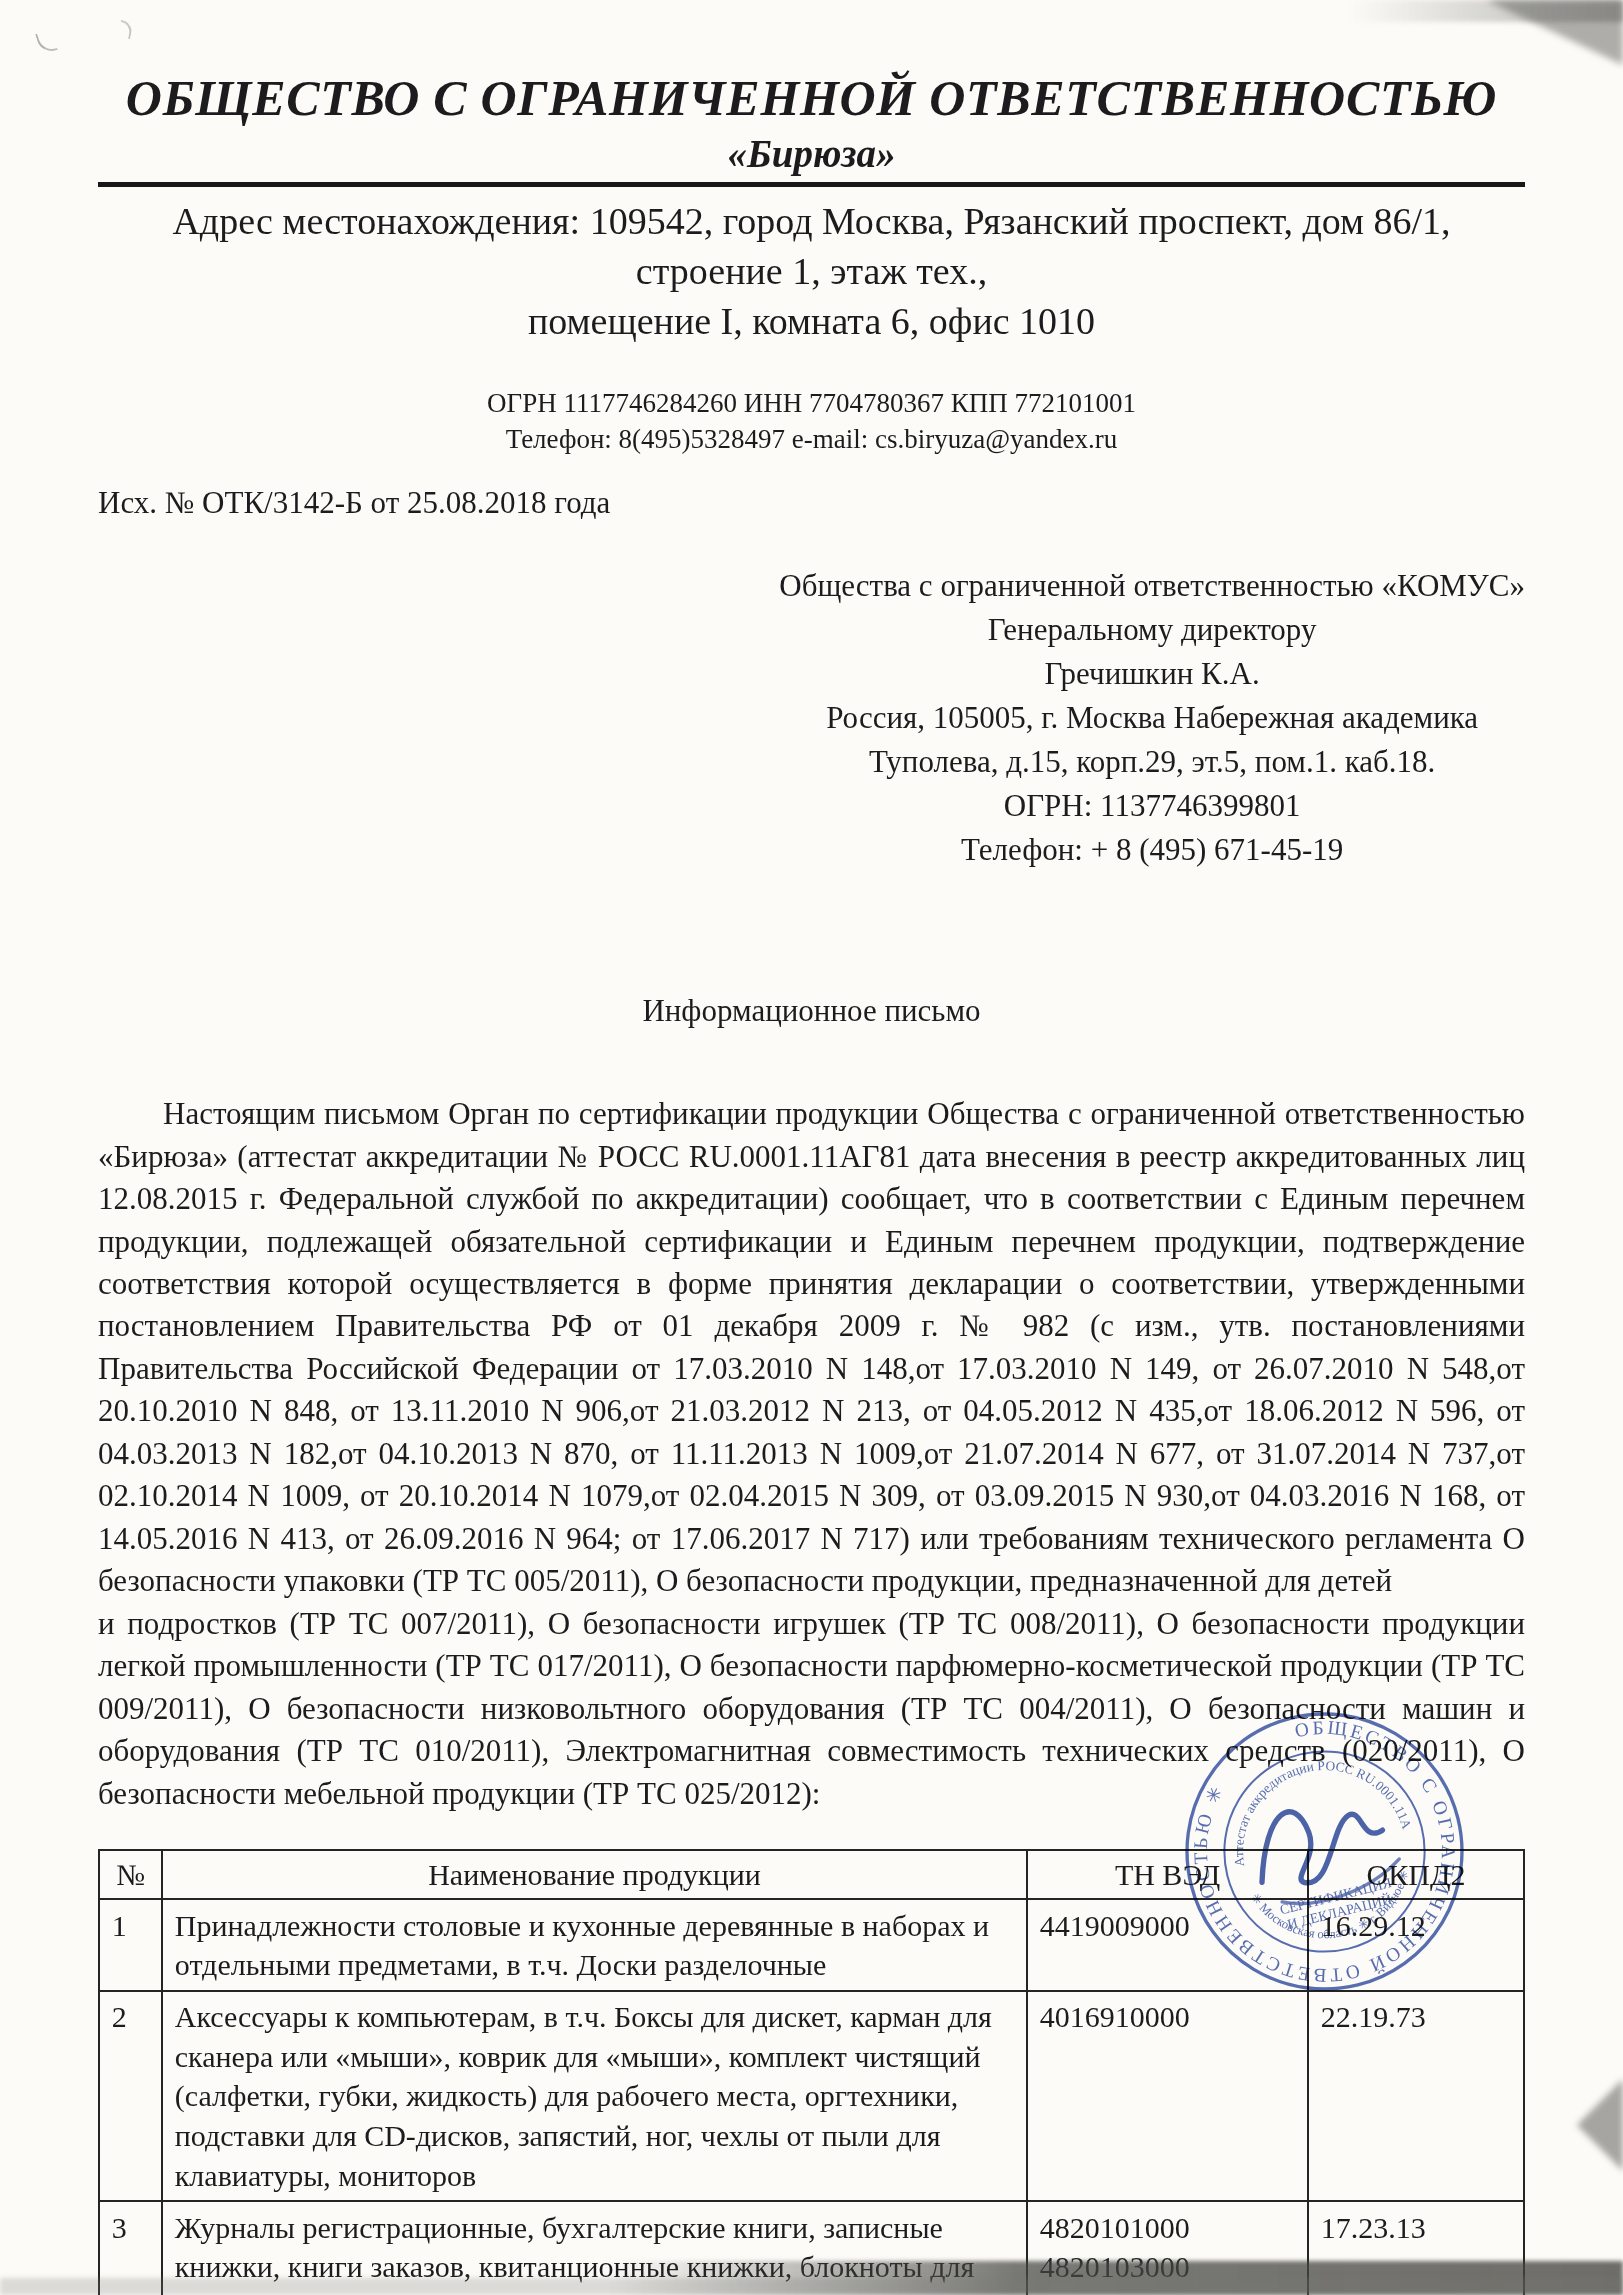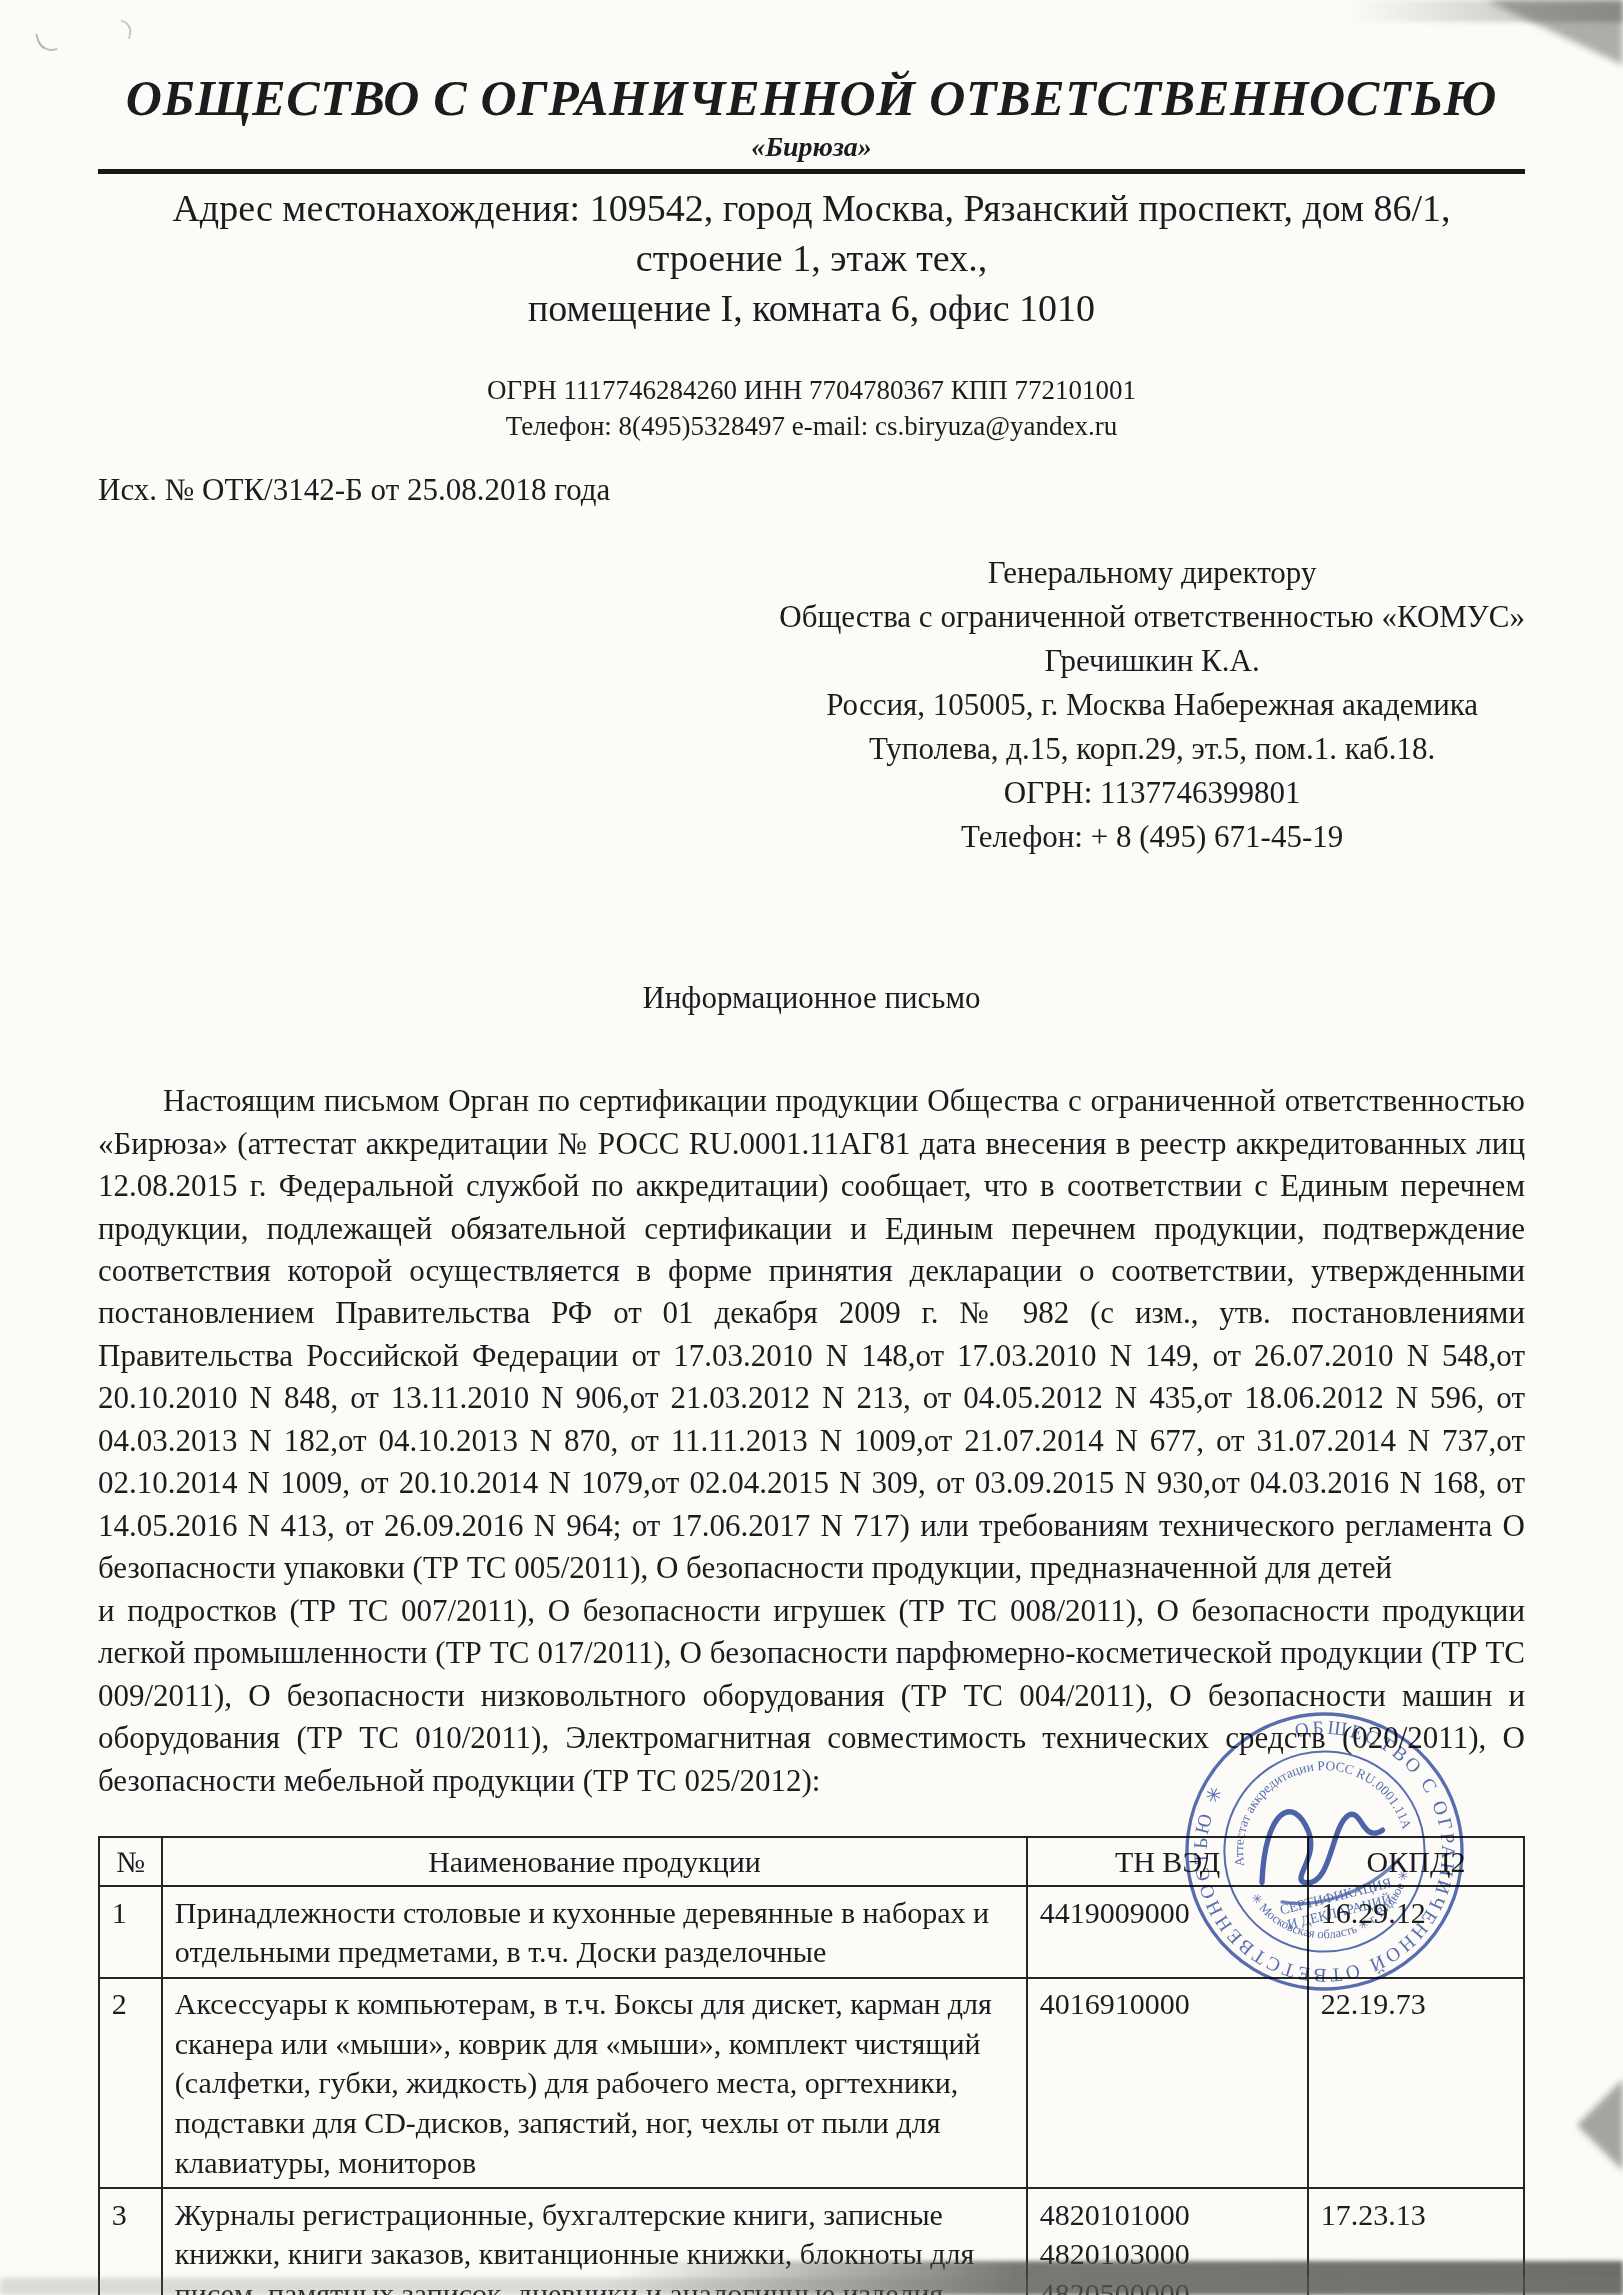--- a/index.html
+++ b/index.html
@@ -20,21 +20,21 @@
   
   .org-name {
     text-align: center;
     font-size: 50px;
     font-weight: bold;
     font-style: italic;
     letter-spacing: 0.7px;
   }
   .org-short {
     text-align: center;
-    font-size: 28px;
+    font-size: 39px;
     font-weight: bold;
     font-style: italic;
     margin-top: 3.9px;
   }
   .head-rule {
     height: 4.6px;
     background: #181818;
     margin: 6.5px 0 9.2px 0;
     border: none;
   }
@@ -175,22 +175,22 @@
 
       <div class="reg-block">
         <div class="reg-line">ОГРН 1117746284260 ИНН 7704780367 КПП 772101001</div>
         <div class="reg-line">Телефон: 8(495)5328497 e-mail: cs.biryuza@yandex.ru</div>
       </div>
     </div>
 
     <div class="ref-line">Исх. № ОТК/3142-Б от 25.08.2018 года</div>
 
     <div class="recipient">
+      <div>Общества с ограниченной ответственностью «КОМУС»</div>
       <div>Генеральному директору</div>
-      <div>Общества с ограниченной ответственностью «КОМУС»</div>
       <div>Гречишкин К.А.</div>
       <div>Россия, 105005, г. Москва Набережная академика</div>
       <div>Туполева, д.15, корп.29, эт.5, пом.1. каб.18.</div>
       <div>ОГРН: 1137746399801</div>
       <div>Телефон: + 8 (495) 671-45-19</div>
     </div>
 
     <div class="letter-title">Информационное письмо</div>
 
     <div class="body-text">

